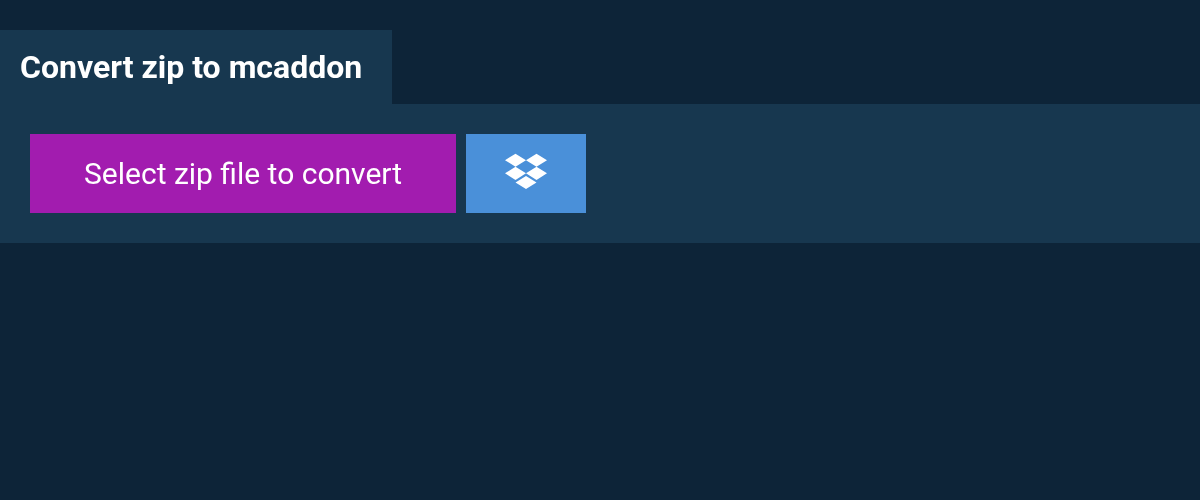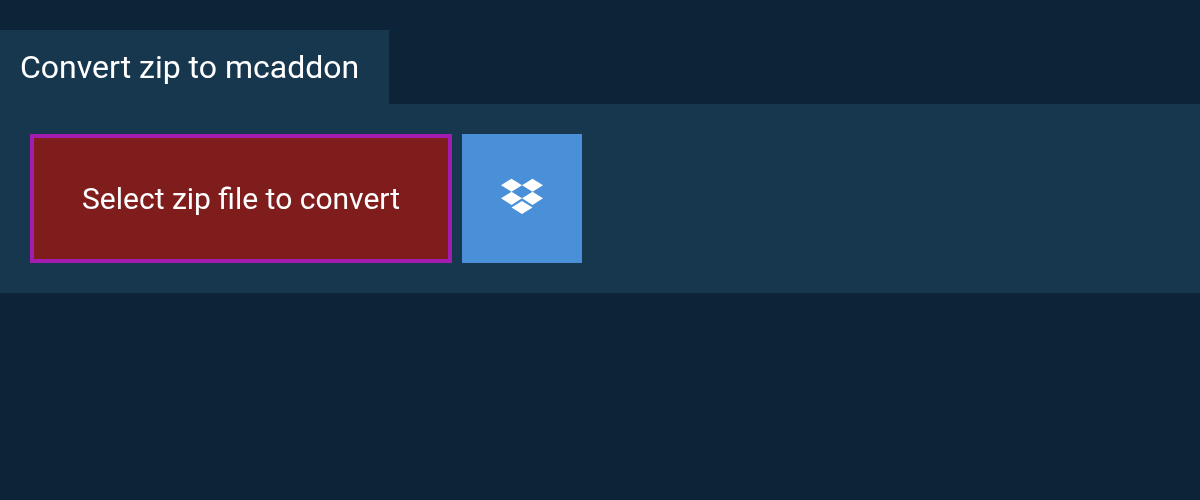--- a/index.html
+++ b/index.html
@@ -12,36 +12,36 @@
     }
     .header-tab {
       display: inline-block;
       background: #17374f;
       padding: 18px 30px 18px 20px;
       margin-top: 30px;
     }
     .header-tab h1 {
       color: #ffffff;
       font-size: 32px;
-      font-weight: 400;
+      font-weight: 700;
     }
     .panel {
       background: #17374f;
       padding: 30px;
       display: flex;
       gap: 10px;
       align-items: stretch;
     }
     .select-button {
-      background: #7f1d1d;
-      border: 4px solid #a21caf;
+      background: #a21caf;
+      border: 6px solid #a21caf;
       color: #ffffff;
       font-size: 30px;
       font-weight: 400;
-      padding: 43px 48px;
+      padding: 16px 48px;
       cursor: pointer;
       font-family: inherit;
     }
     .dropbox-button {
       background: #4a90d9;
       border: none;
       width: 120px;
       cursor: pointer;
       display: flex;
       align-items: center;

